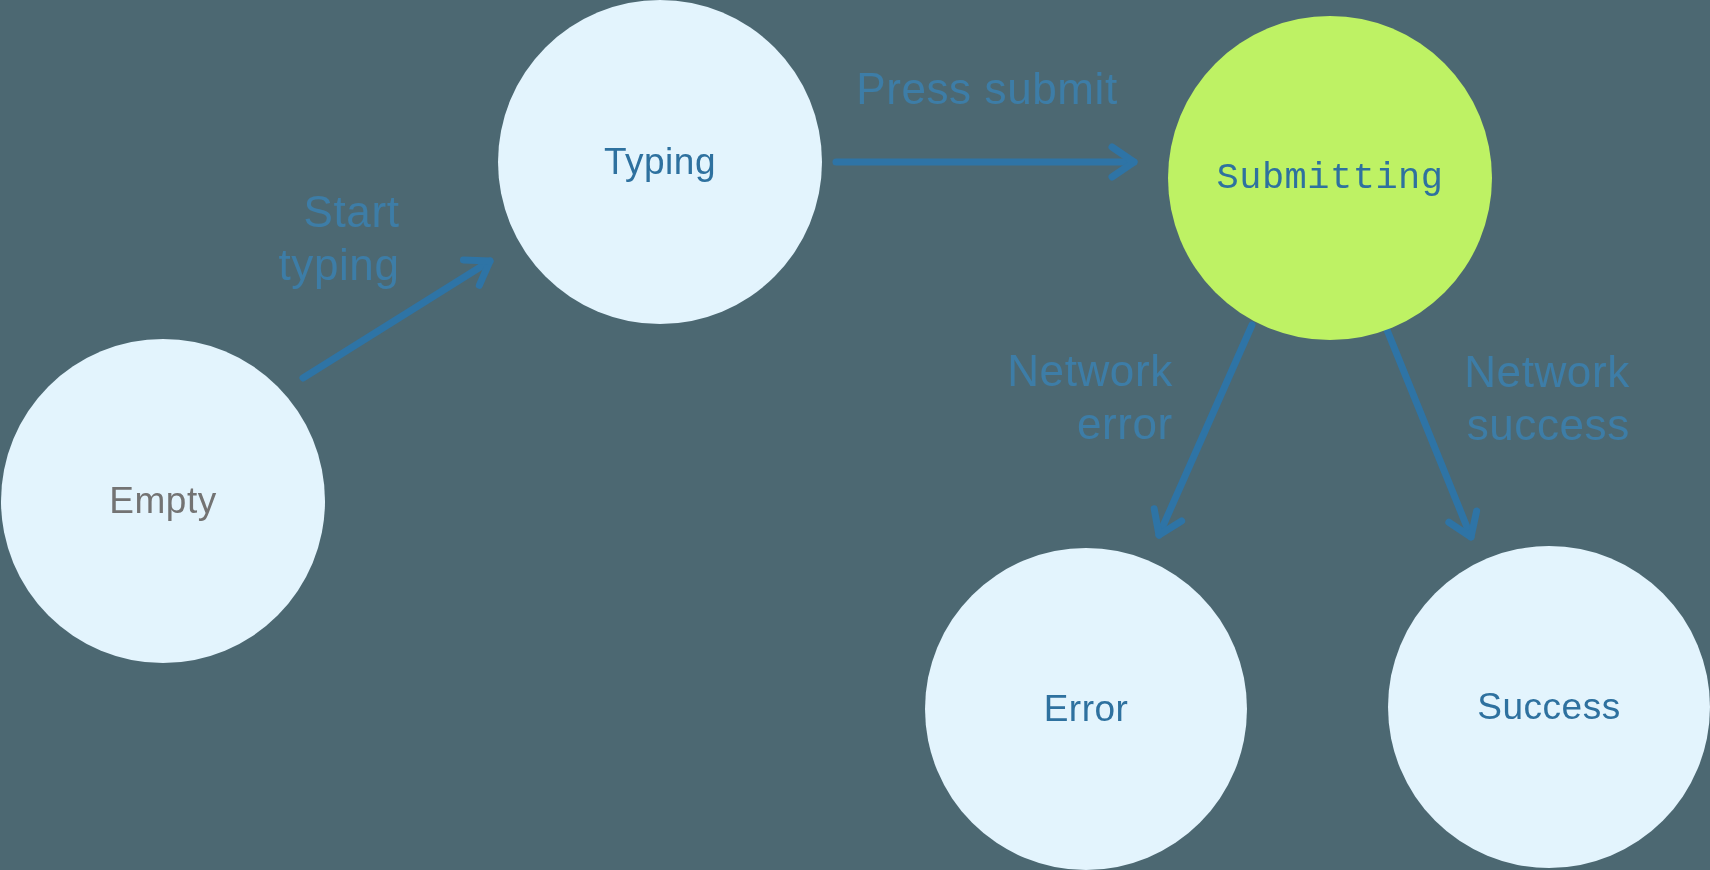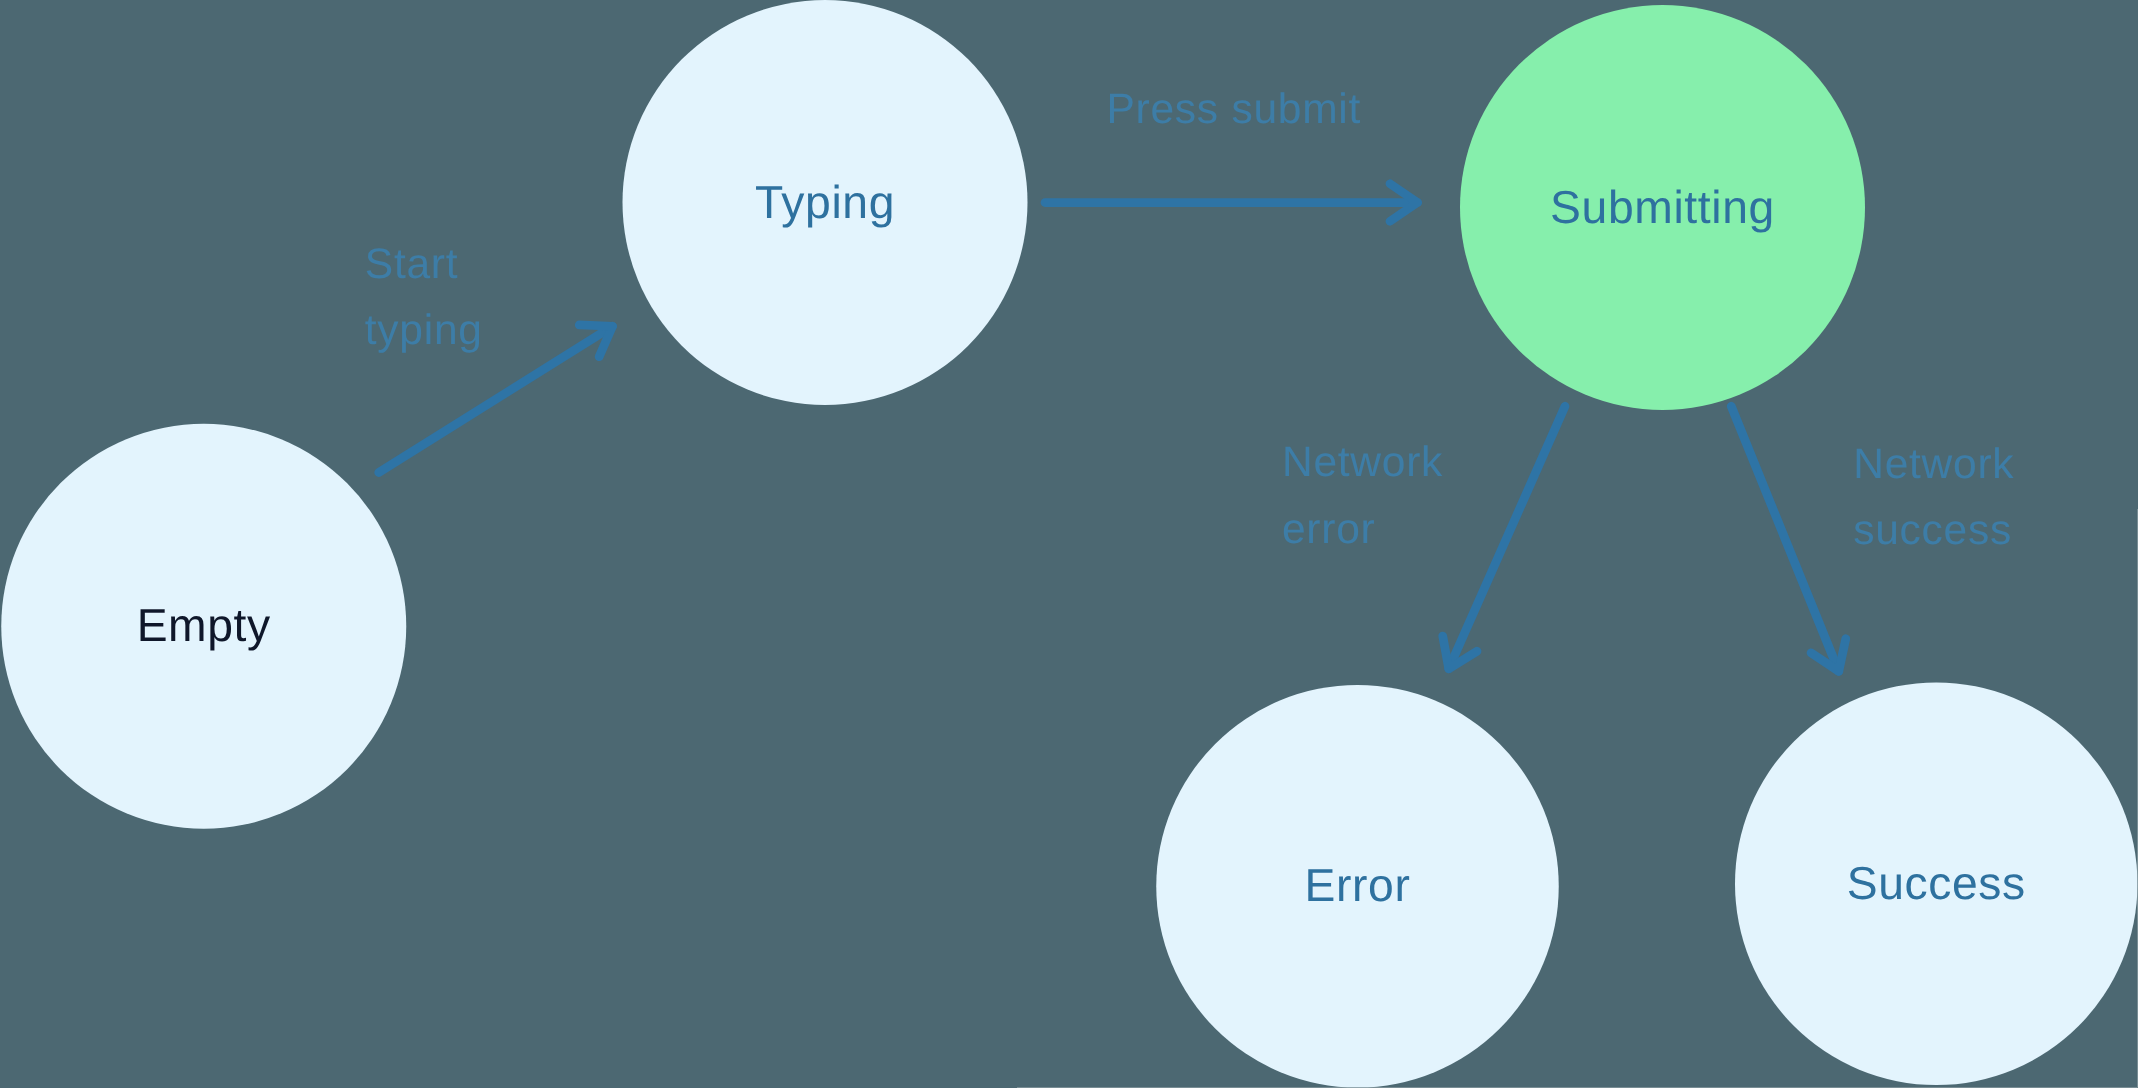--- a/index.html
+++ b/index.html
@@ -31,22 +31,22 @@
   }
   .node-label {
     font-size: 37px;
     letter-spacing: 0.5px;
     text-align: center;
     white-space: nowrap;
   }
   .edge-label {
     position: absolute;
     transform: translate(-50%, -50%);
-    text-align: left;
-    font-size: 34px;
+    text-align: right;
+    font-size: 44px;
     line-height: 53px;
     letter-spacing: 0.6px;
     opacity: 0.88;
     white-space: nowrap;
   }
 </style>
 </head>
 <body>
 
 <div class="canvas" style="background: rgb(76, 104, 114);">
@@ -58,26 +58,26 @@
     </defs>
     <g id="edge-lines">
         <line x1="303" y1="378" x2="490" y2="261" stroke="#2E74A6" stroke-width="7" stroke-linecap="round" marker-end="url(#arrowhead)"></line>
         <line x1="836" y1="162" x2="1134" y2="162" stroke="#2E74A6" stroke-width="7" stroke-linecap="round" marker-end="url(#arrowhead)"></line>
         <line x1="1252" y1="325" x2="1159" y2="535" stroke="#2E74A6" stroke-width="7" stroke-linecap="round" marker-end="url(#arrowhead)"></line>
         <line x1="1385" y1="325" x2="1471" y2="537" stroke="#2E74A6" stroke-width="7" stroke-linecap="round" marker-end="url(#arrowhead)"></line>
       </g>
   </svg>
   <div id="nodes-layer">
       <div class="node" style="left: 1px; top: 339px; width: 324px; height: 324px; background: rgb(227, 244, 253);">
-        <span class="node-label" style="color: #0f172a;">Empty</span>
+        <span class="node-label" style="color: #737373;">Empty</span>
       </div>
       <div class="node" style="left: 498px; top: 0px; width: 324px; height: 324px; background: rgb(227, 244, 253);">
         <span class="node-label" style="color: rgb(46, 113, 159);">Typing</span>
       </div>
-      <div class="node" style="left: 1168px; top: 4px; width: 324px; height: 324px; background: #86efac;">
+      <div class="node" style="left: 1168px; top: 16px; width: 324px; height: 324px; background: #bef264; font-family: Liberation Mono, monospace;">
         <span class="node-label" style="color: rgb(46, 113, 159);">Submitting</span>
       </div>
       <div class="node" style="left: 925px; top: 548px; width: 322px; height: 322px; background: rgb(227, 244, 253);">
         <span class="node-label" style="color: rgb(46, 113, 159);">Error</span>
       </div>
       <div class="node" style="left: 1388px; top: 546px; width: 322px; height: 322px; background: rgb(227, 244, 253);">
         <span class="node-label" style="color: rgb(46, 113, 159);">Success</span>
       </div>
     </div>
   <div id="labels-layer">

